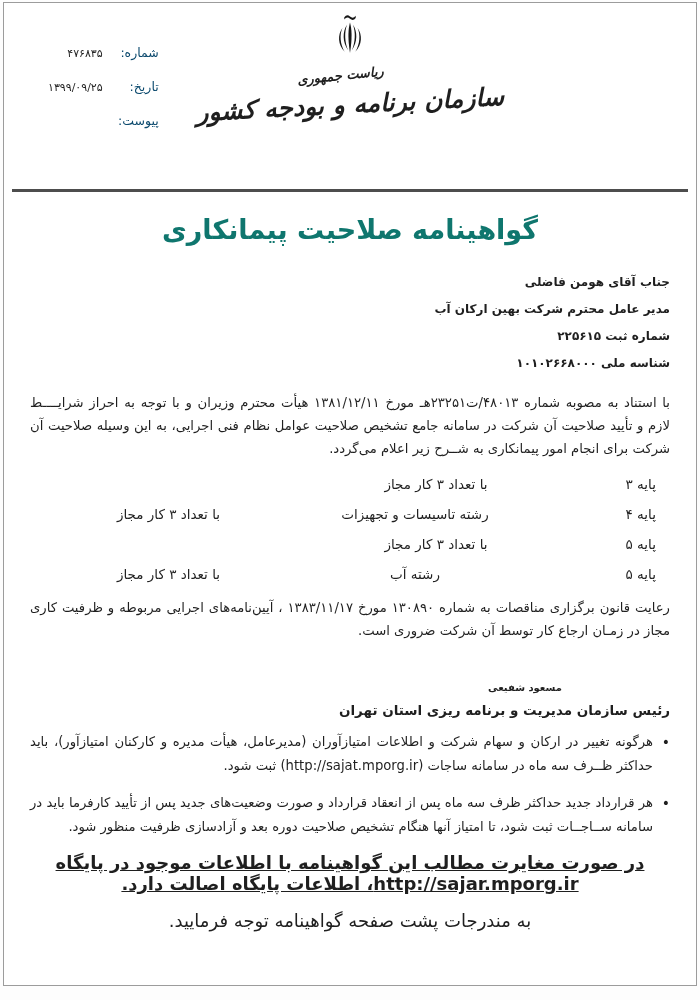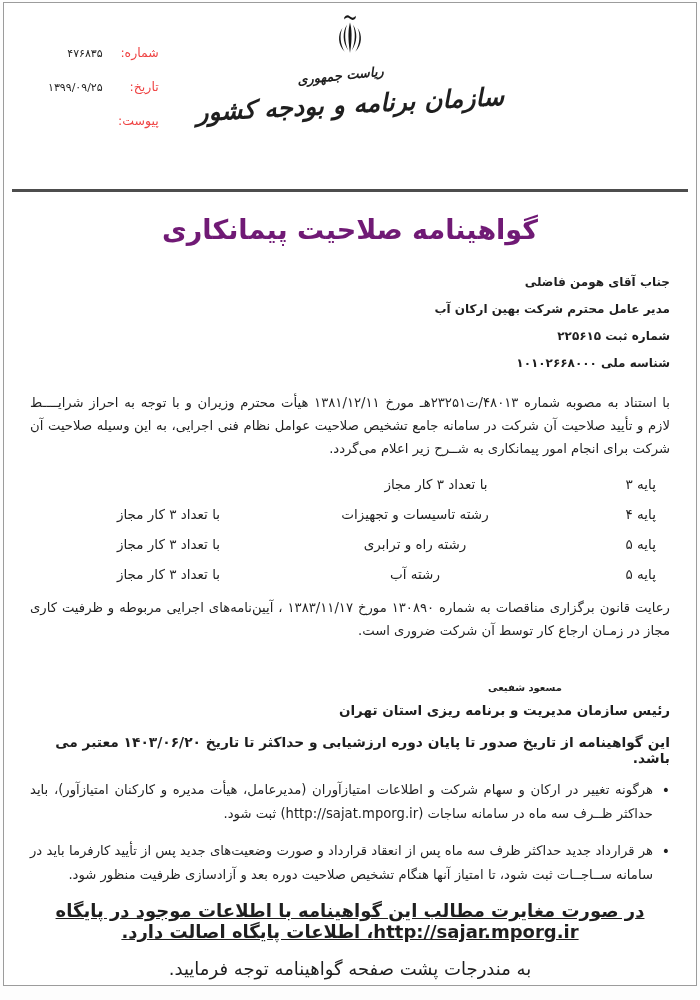--- a/index.html
+++ b/index.html
@@ -9,36 +9,36 @@
     background:#fff; border:1px solid #9c9c9c; direction:rtl; overflow:hidden;
   }
   .inner { padding:0 26px; }
 
   
   .header { position:relative; height:186px; }
   .letterhead {
     position:absolute; left:44px; top:42px; direction:rtl; font-size:12.5px;
   }
   .lh-row { display:flex; align-items:baseline; margin-bottom:19px; }
-  .lh-label { width:46px; color:#ef4444; }
+  .lh-label { width:46px; color:#0c4a6e; }
   .lh-value { margin-right:10px; font-size:11px; letter-spacing:0; white-space:nowrap; }
   .header-center { text-align:center; padding-top:10px; }
   .emblem { display:inline-block; }
   .presidency {
     display:inline-block; font-size:13px; font-weight:bold; font-style:italic;
     transform:rotate(-6deg); position:relative; right:10px; margin-top:2px;
   }
   .org-name {
     display:inline-block; font-size:25px; font-weight:bold; font-style:italic;
     transform:rotate(-3deg); margin-top:6px;
   }
   .rule { border-top:3px solid #4d4d4d; margin:0 8px; }
 
   
-  .title { text-align:center; font-size:27px; color:#701a75; margin-top:22px; }
+  .title { text-align:center; font-size:27px; color:#0f766e; margin-top:22px; }
   .addressee { margin-top:24px; font-weight:bold; font-size:12px; line-height:27px; text-align:right; }
   .para { margin-top:14px; font-size:13.2px; line-height:23px; text-align:justify; }
 
   .qual-table { margin-top:16px; font-size:13.5px; }
   .qual-row { display:grid; grid-template-columns:105px 1fr 235px; margin-bottom:14px; align-items:baseline; }
   .qual-grade { text-align:right; padding-right:14px; }
   .qual-field { text-align:center; }
   .qual-capacity { text-align:center; padding-left:42px; }
 
   .law { margin-top:4px; }
@@ -118,38 +118,36 @@
         <span class="qual-grade">پایه ۳</span>
         <span class="qual-capacity">با تعداد ۳ کار مجاز</span>
       </div>
       <div class="qual-row">
         <span class="qual-grade">پایه ۴</span>
         <span class="qual-field">رشته تاسیسات و تجهیزات</span>
         <span class="qual-capacity">با تعداد ۳ کار مجاز</span>
       </div>
       <div class="qual-row">
         <span class="qual-grade">پایه ۵</span>
-        <span class="qual-field">رشته راه و ترابری</span>
         <span class="qual-capacity">با تعداد ۳ کار مجاز</span>
       </div>
       <div class="qual-row">
         <span class="qual-grade">پایه ۵</span>
         <span class="qual-field">رشته آب</span>
         <span class="qual-capacity">با تعداد ۳ کار مجاز</span>
       </div>
     </div>
 
     <p class="para law">رعایت قانون برگزاری مناقصات به شماره ۱۳۰۸۹۰ مورخ ۱۳۸۳/۱۱/۱۷ ، آیین‌نامه‌های اجرایی مربوطه و ظرفیت کاری مجاز در زمـان ارجاع کار توسط آن شرکت ضروری است.</p>
 
     <div class="signature">
       <div class="sig-name">مسعود شفیعی</div>
       <div class="sig-title">رئیس سازمان مدیریت و برنامه ریزی استان تهران</div>
     </div>
 
-    <p class="validity">این گواهینامه از تاریخ صدور تا پایان دوره ارزشیابی و حداکثر تا تاریخ ۱۴۰۳/۰۶/۲۰ معتبر می باشد.</p>
 
     <ul class="notes">
       <li>
         <span class="bullet">•</span>
         <span>هرگونه تغییر در ارکان و سهام شرکت و اطلاعات امتیازآوران (مدیرعامل، هیأت مدیره و کارکنان امتیازآور)، باید حداکثر ظــرف سه ماه در سامانه ساجات (http://sajat.mporg.ir) ثبت شود.</span>
       </li>
       <li>
         <span class="bullet">•</span>
         <span>هر قرارداد جدید حداکثر ظرف سه ماه پس از انعقاد قرارداد و صورت وضعیت‌های جدید پس از تأیید کارفرما باید در سامانه ســاجــات ثبت شود، تا امتیاز آنها هنگام تشخیص صلاحیت دوره بعد و آزادسازی ظرفیت منظور شود.</span>
       </li>

